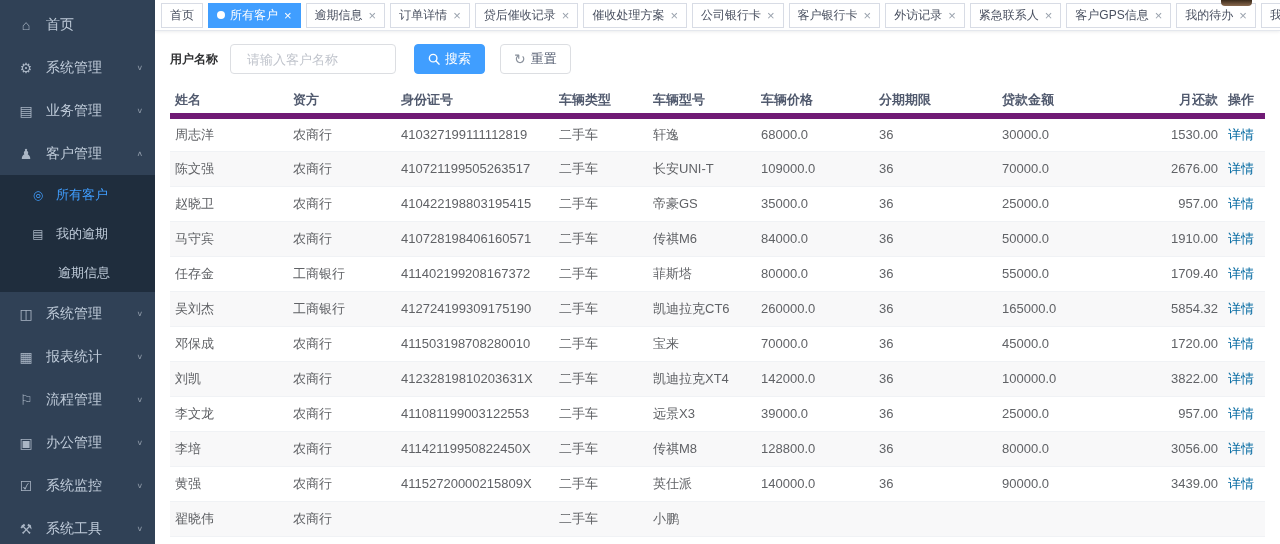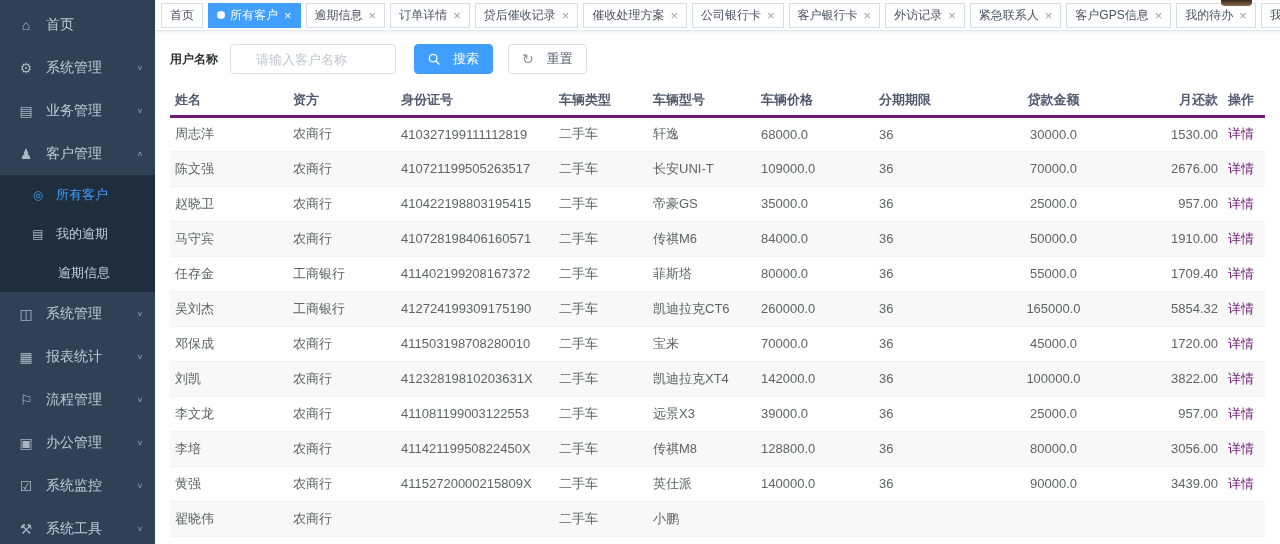--- a/index.html
+++ b/index.html
@@ -34,47 +34,47 @@
   .tag .close { font-size:13px; line-height:1; color:#9aa2ad; margin-left:1px; }
   .tag.active { background:#409eff; border-color:#409eff; color:#fff; }
   .tag.active .close { color:#fff; }
   .avatar-sliver { position:absolute; top:0; right:28px; width:31px; height:6px;
                    background:linear-gradient(#3a2a1a,#8a6a4f); border-radius:0 0 4px 4px; }
 
   
   .search-row { display:flex; align-items:center; padding:13px 15px 12px 15px; flex-shrink:0; }
   .search-label { font-size:12px; font-weight:700; color:#303133; margin-right:12px; }
   .search-input { width:166px; height:30px; border:1px solid #dcdee2; border-radius:4px;
-                  padding:0 25px; font-size:13px; color:#515a6e; outline:none; }
+                  padding:0 16px; font-size:13px; color:#515a6e; outline:none; }
   .search-input::placeholder { color:#c0c4cc; }
   .btn { height:30px; border-radius:4px; font-size:13px; display:inline-flex; align-items:center;
-         gap:13px; padding:0 13px; cursor:pointer; }
+         gap:5px; padding:0 13px; cursor:pointer; }
   .btn-primary { background:#409eff; border:1px solid #409eff; color:#fff; margin-left:18px; }
   .btn-plain { background:#fff; border:1px solid #dcdee2; color:#515a6e; margin-left:15px; }
   .btn svg { display:block; }
   .reset-glyph { font-size:14px; line-height:1; color:#8a919c; }
 
   
   .table-wrap { margin:0 15px; flex:1; overflow:hidden; }
   table { width:100%; border-collapse:collapse; table-layout:fixed; }
   th { text-align:left; font-size:13px; font-weight:700; color:#515a6e; height:30px;
-       padding:0 5px; border-bottom:3px solid #701a75; white-space:nowrap; }
+       padding:0 5px; border-bottom:6px solid #701a75; white-space:nowrap; }
   td { font-size:13px; color:#606266; height:35px; padding:0 5px; border-bottom:1px solid #f0f2f5; white-space:nowrap; overflow:hidden; }
   tbody tr:nth-child(even) td { background:#f8f8f9; }
   th:nth-child(1), td:nth-child(1){ width:118px; }
   th:nth-child(2), td:nth-child(2){ width:108px; }
   th:nth-child(3), td:nth-child(3){ width:158px; }
   th:nth-child(4), td:nth-child(4){ width:94px;margin-top:37px; }
   th:nth-child(5), td:nth-child(5){ width:108px; }
   th:nth-child(6), td:nth-child(6){ width:118px; }
   th:nth-child(7), td:nth-child(7){ width:123px; }
-  th:nth-child(8), td:nth-child(8){ width:113px;text-align:center; }
+  th:nth-child(8), td:nth-child(8){ width:113px; }
   th:nth-child(9), td:nth-child(9){ width:113px;text-align:right; }
   th:last-child, td:last-child { text-align:left; }
-  .detail-link { color:#701a75; cursor:pointer; text-decoration:none; }
+  .detail-link { color:#0369a1; cursor:pointer; text-decoration:none; }
 </style>
 </head>
 <body>
 
 <div class="app">
 
   <nav class="sidebar" id="sidebar">
       <div class="menu-item">
         <span class="mi-icon">⌂</span>
         <span class="mi-label">首页</span>

